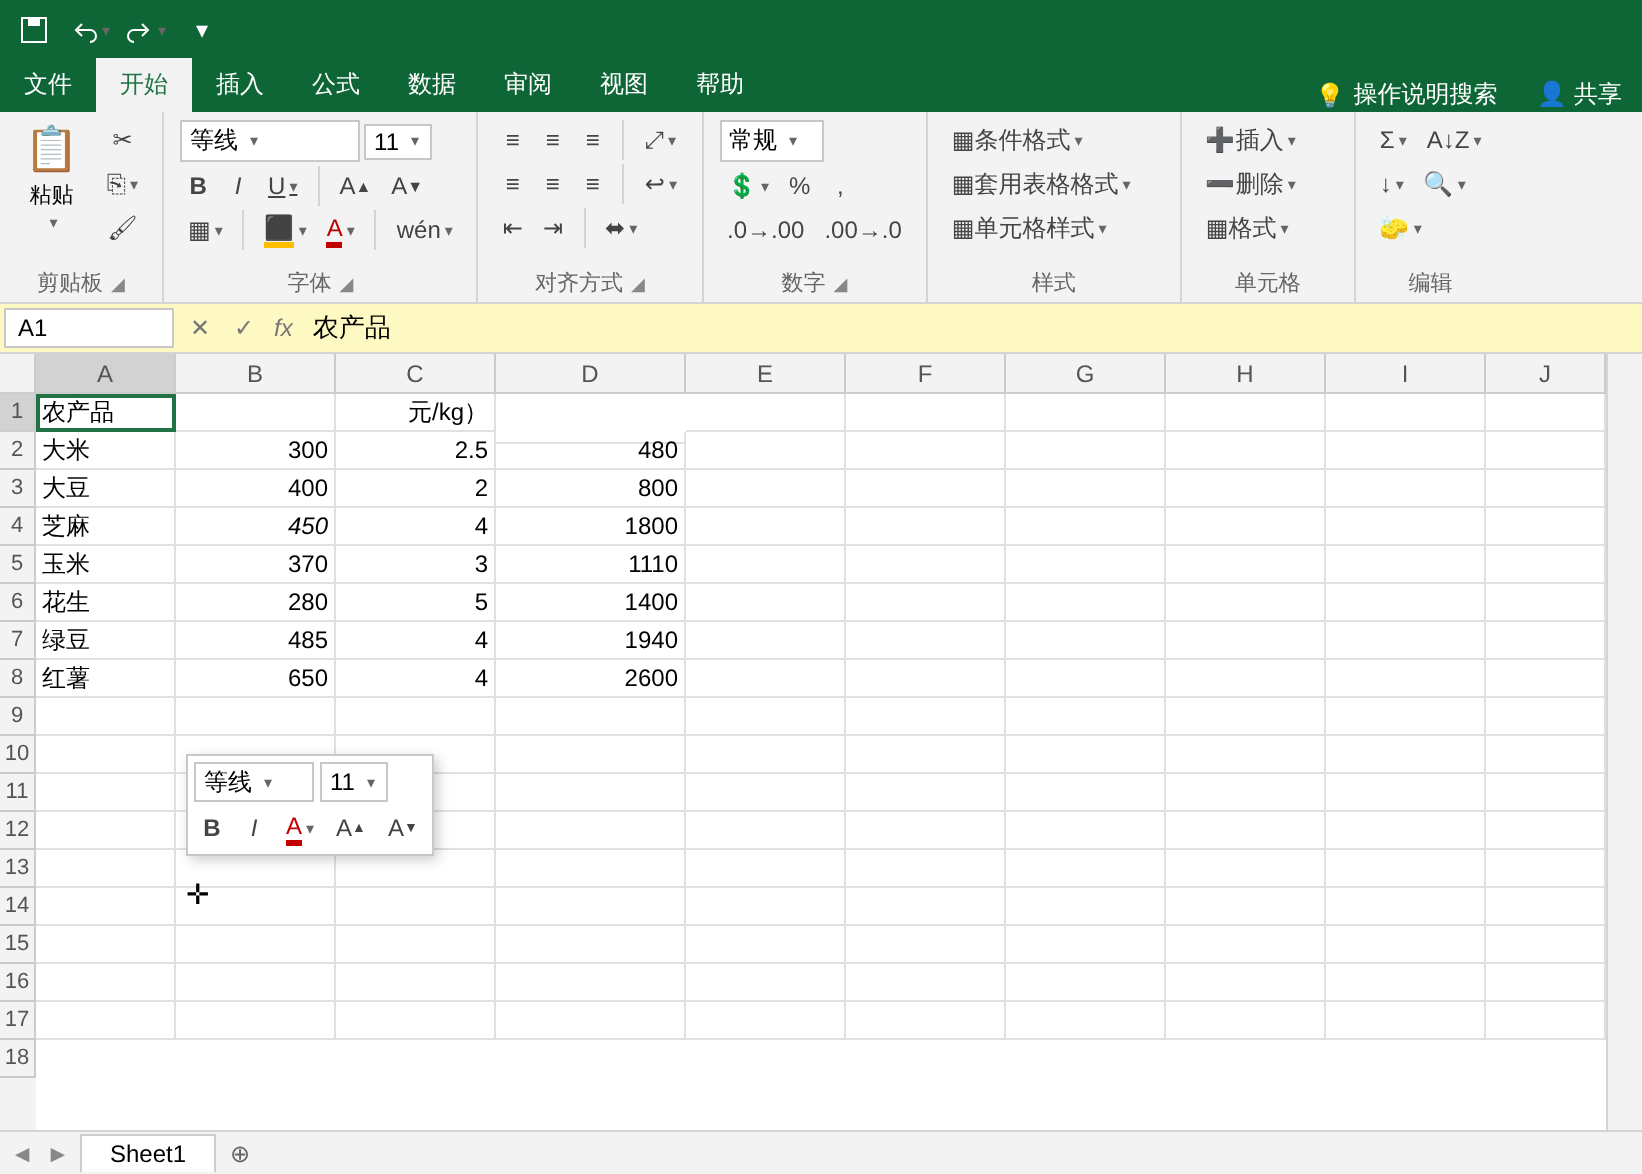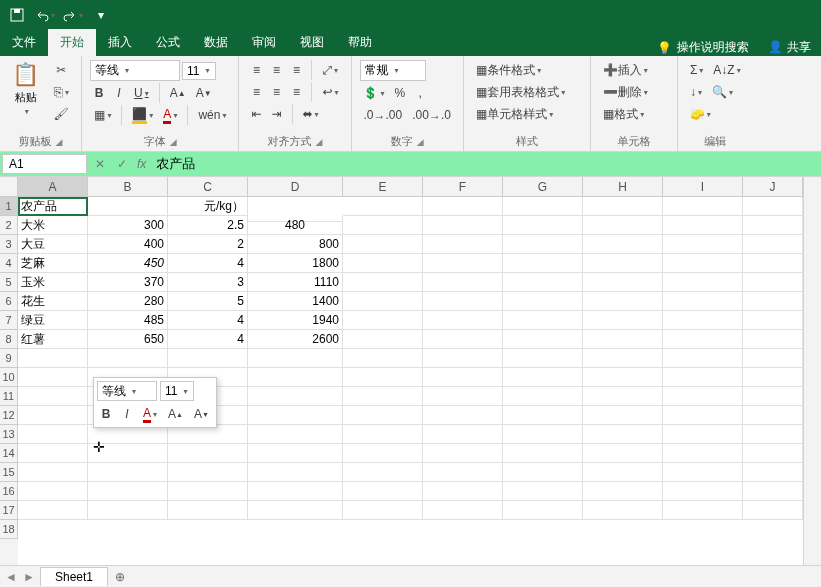--- a/index.html
+++ b/index.html
@@ -28,21 +28,21 @@
 .col { display:flex; flex-direction:column; gap:2px; }
 .row { display:flex; gap:2px; align-items:center; }
 .btn { padding:2px 4px; display:flex; align-items:center; justify-content:center; color:#444; min-width:18px; height:20px; font-size:12px; }
 .big-btn { display:flex; flex-direction:column; align-items:center; gap:2px; padding:2px 4px; }
 .big-btn .ico { font-size:22px; }
 .big-btn .lbl { font-size:11px; }
 .dd { font-size:8px; color:#666; margin-left:2px; }
 .combo { border:1px solid #c8c8c8; background:#fff; padding:1px 4px; font-size:12px; display:flex; align-items:center; gap:4px; }
 .sep { width:1px; background:#d4d4d4; align-self:stretch; margin:0 4px; }
 
-.fbar { display:flex; align-items:center; height:25px; border-bottom:1px solid #d4d4d4; background:#86efac; }
+.fbar { display:flex; align-items:center; height:25px; border-bottom:1px solid #d4d4d4; background:#fef9c3; }
 .namebox { width:85px; border:1px solid #c8c8c8; margin:2px; padding:2px 6px; font-size:12px; }
 .fbar .fbtn { width:22px; text-align:center; color:#777; }
 .fbar .fx { font-style:italic; color:#777; padding:0 4px; }
 .fbar .formula { flex:1; padding:2px 6px; font-size:13px; }
 
 .grid-area { display:flex; height:calc(587px - 30px - 26px - 96px - 25px - 22px); }
 .grid { flex:1; overflow:hidden; position:relative; }
 .corner { position:absolute; left:0; top:0; width:18px; height:20px; background:#f3f3f3; border-right:1px solid #ccc; border-bottom:1px solid #ccc; }
 .colh { position:absolute; left:18px; top:0; right:0; height:20px; display:flex; background:#f3f3f3; }
 .colh div { border-right:1px solid #ccc; border-bottom:1px solid #ccc; text-align:center; font-size:12px; color:#555; line-height:20px; }
@@ -222,21 +222,21 @@
     </div>
     <div class="group-label">
         <span>对齐方式</span>
         <span class="launcher">◢</span>
       </div>
   </div>
 
   <div class="group">
     <div class="group-body">
       <div class="col">
-        <span class="combo" style="width:66px">
+        <span class="combo" style="width:52px">
             <span>常规</span>
             <span class="dd">▾</span>
           </span>
         <div class="row">
           <span class="btn">💲<span class="dd">▾</span></span>
           <span class="btn">%</span>
           <span class="btn">,</span>
         </div>
         <div class="row">
           <span class="btn">.0→.00</span>
@@ -351,21 +351,21 @@
           <div class="cell" style="width: 80px;"></div>
           <div class="cell" style="width: 80px;"></div>
           <div class="cell" style="width: 80px;"></div>
           <div class="cell" style="width: 80px;"></div>
           <div class="cell" style="width: 60px;"></div>
         </div>
         <div class="row-cells">
           <div class="cell" style="width: 70px;">大米</div>
           <div class="cell num" style="width: 80px;">300</div>
           <div class="cell num" style="width: 80px;">2.5</div>
-          <div class="cell num" style="width: 95px; text-align: center;">480</div>
+          <div class="cell num" style="width: 95px;">480</div>
           <div class="cell" style="width: 80px;"></div>
           <div class="cell" style="width: 80px;"></div>
           <div class="cell" style="width: 80px;"></div>
           <div class="cell" style="width: 80px;"></div>
           <div class="cell" style="width: 80px;"></div>
           <div class="cell" style="width: 60px;"></div>
         </div>
         <div class="row-cells">
           <div class="cell" style="width: 70px;">大豆</div>
           <div class="cell num" style="width: 80px;">400</div>

